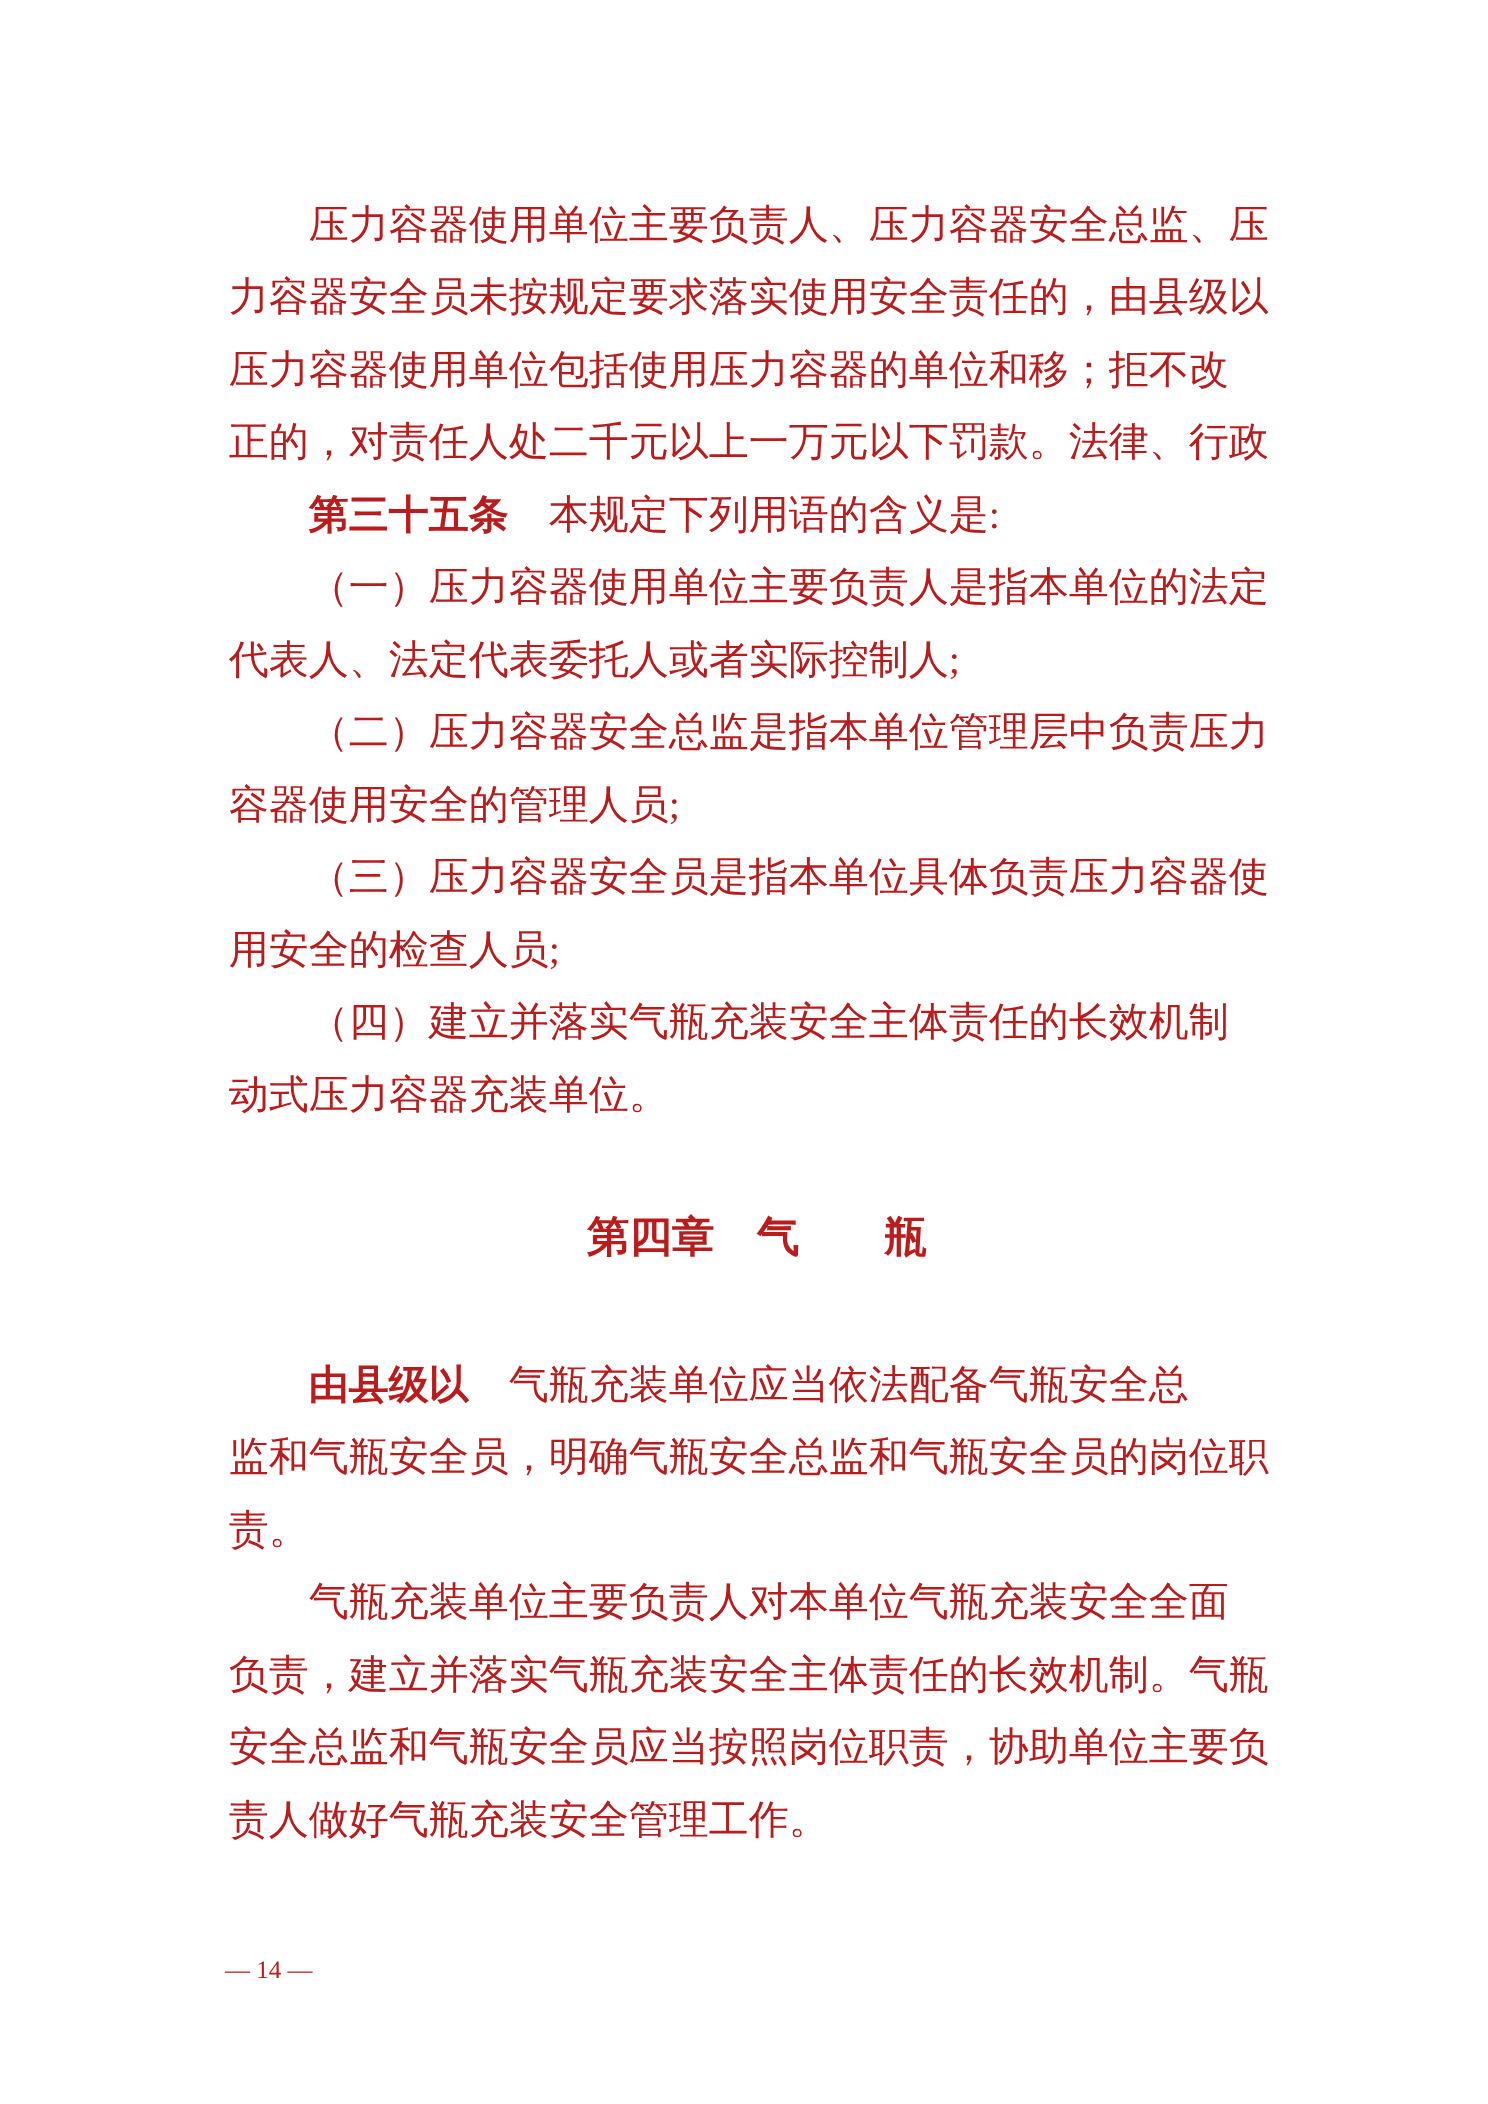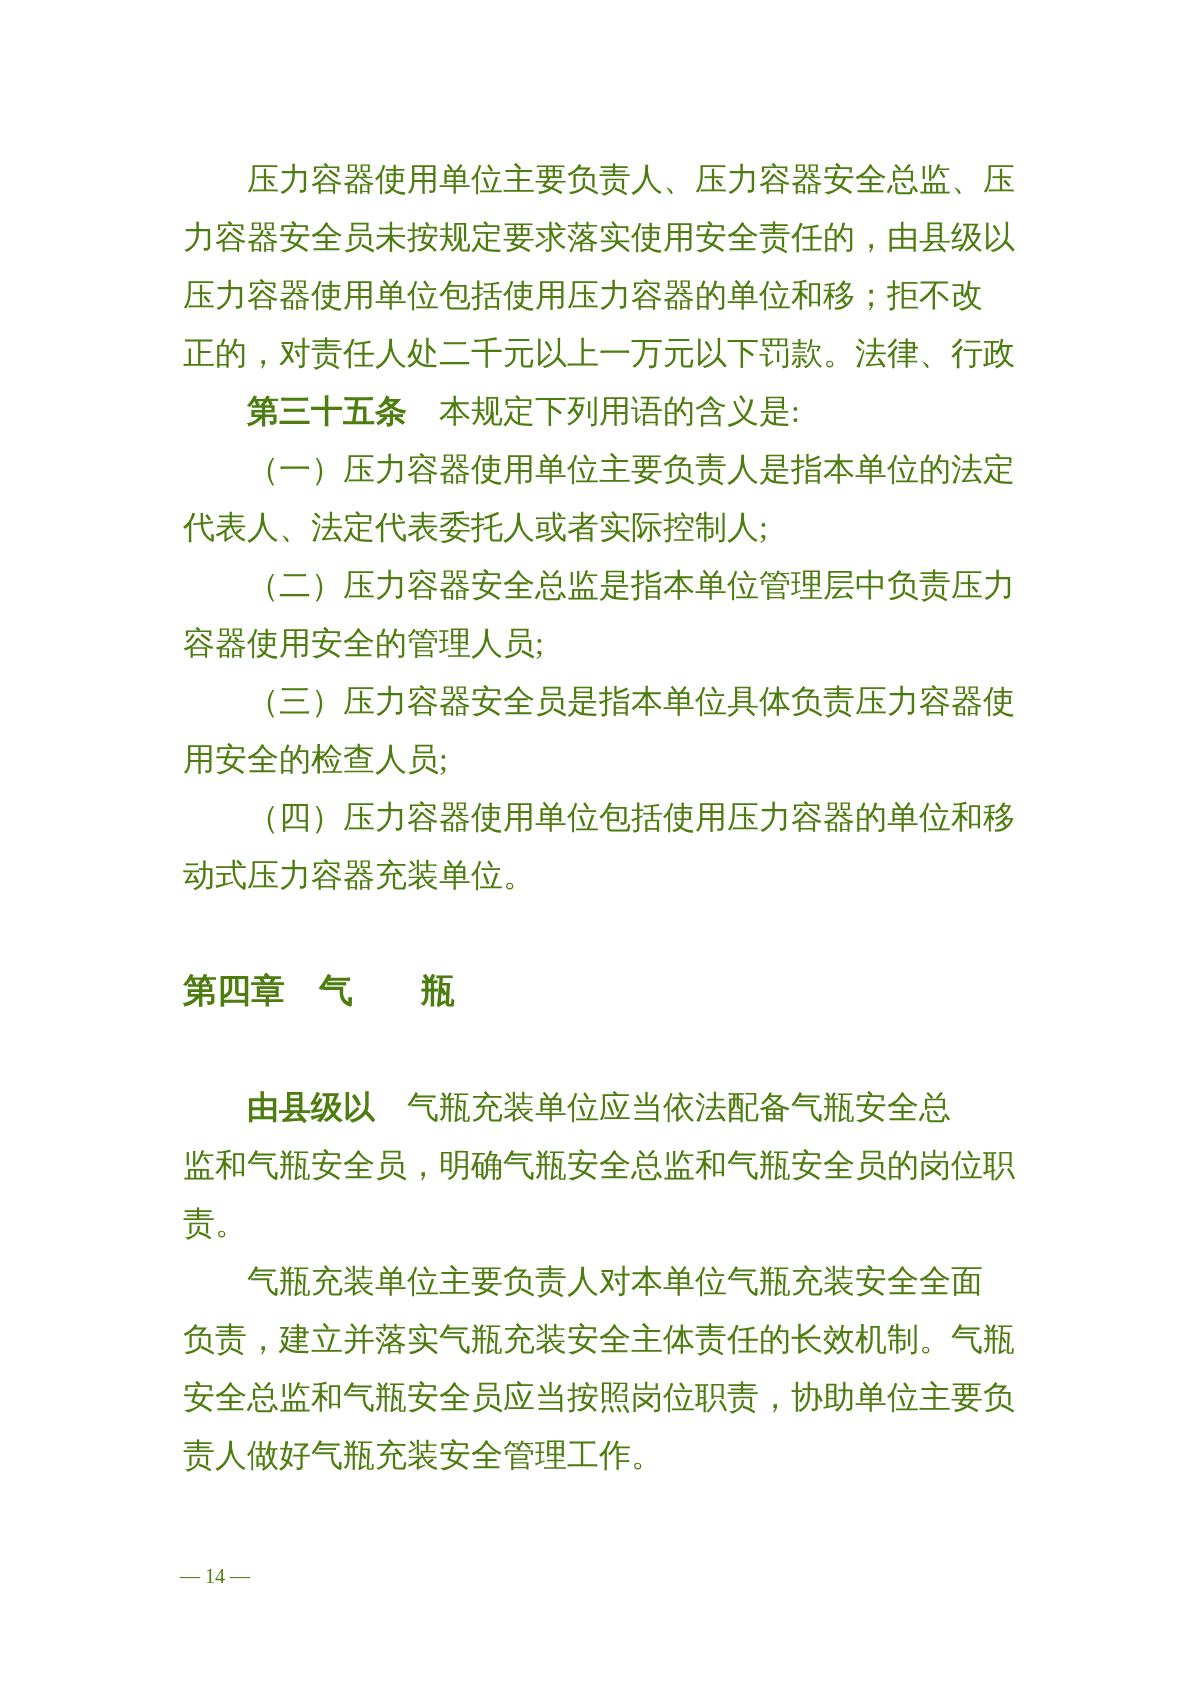--- a/index.html
+++ b/index.html
@@ -1,42 +1,42 @@
 <!DOCTYPE html>
 <html lang="zh"><head>
 <meta charset="utf-8">
 <style>
   html, body { margin: 0; padding: 0; background: #ffffff; }
   .page {
     position: relative;
     width: 1190px;
     height: 1683px;
     background: #ffffff;
-    color: #4d7c0f;
+    color: #b91c1c;
     font-family: "Liberation Serif", "DejaVu Serif", serif;
     overflow: hidden;
   }
   .doc-body {
     position: absolute;
     left: 183px;
     top: 150px;
     width: 845px;
   }
   .ln {
     height: 58px;
     line-height: 58px;
     font-size: 32px;
     white-space: pre;
     letter-spacing: 0;
   }
   .ind { padding-left: 64px; }
   .blank { }
   .b { font-weight: 700; text-align: center; }
   .heading {
-    text-align: left;
+    text-align: center;
     font-weight: 700;
     font-size: 34px;
     padding-left: 0;
   }
   .pagenum {
     position: absolute;
     left: 180px;
     top: 1556px;
     height: 40px;
     line-height: 40px;
@@ -53,21 +53,21 @@
     <div class="ln"><span>力容器安全员未按规定要求落实使用安全责任的，由县级以</span></div>
     <div class="ln"><span>压力容器使用单位包括使用压力容器的单位和移；拒不改</span></div>
     <div class="ln"><span>正的，对责任人处二千元以上一万元以下罚款。法律、行政</span></div>
     <div class="ln ind"><span class="b">第三十五条</span><span>　本规定下列用语的含义是:</span></div>
     <div class="ln ind"><span>（一）压力容器使用单位主要负责人是指本单位的法定</span></div>
     <div class="ln"><span>代表人、法定代表委托人或者实际控制人;</span></div>
     <div class="ln ind"><span>（二）压力容器安全总监是指本单位管理层中负责压力</span></div>
     <div class="ln"><span>容器使用安全的管理人员;</span></div>
     <div class="ln ind"><span>（三）压力容器安全员是指本单位具体负责压力容器使</span></div>
     <div class="ln"><span>用安全的检查人员;</span></div>
-    <div class="ln ind"><span>（四）压力容器使用单位包括使用压力容器的单位和移</span></div>
+    <div class="ln ind"><span>（四）建立并落实气瓶充装安全主体责任的长效机制</span></div>
     <div class="ln"><span>动式压力容器充装单位。</span></div>
     <div class="ln blank"></div>
     <div class="ln heading"><span>第四章　气　　瓶</span></div>
     <div class="ln blank"></div>
     <div class="ln ind"><span class="b">由县级以</span><span>　气瓶充装单位应当依法配备气瓶安全总</span></div>
     <div class="ln"><span>监和气瓶安全员，明确气瓶安全总监和气瓶安全员的岗位职</span></div>
     <div class="ln"><span>责。</span></div>
     <div class="ln ind"><span>气瓶充装单位主要负责人对本单位气瓶充装安全全面</span></div>
     <div class="ln"><span>负责，建立并落实气瓶充装安全主体责任的长效机制。气瓶</span></div>
     <div class="ln"><span>安全总监和气瓶安全员应当按照岗位职责，协助单位主要负</span></div>

